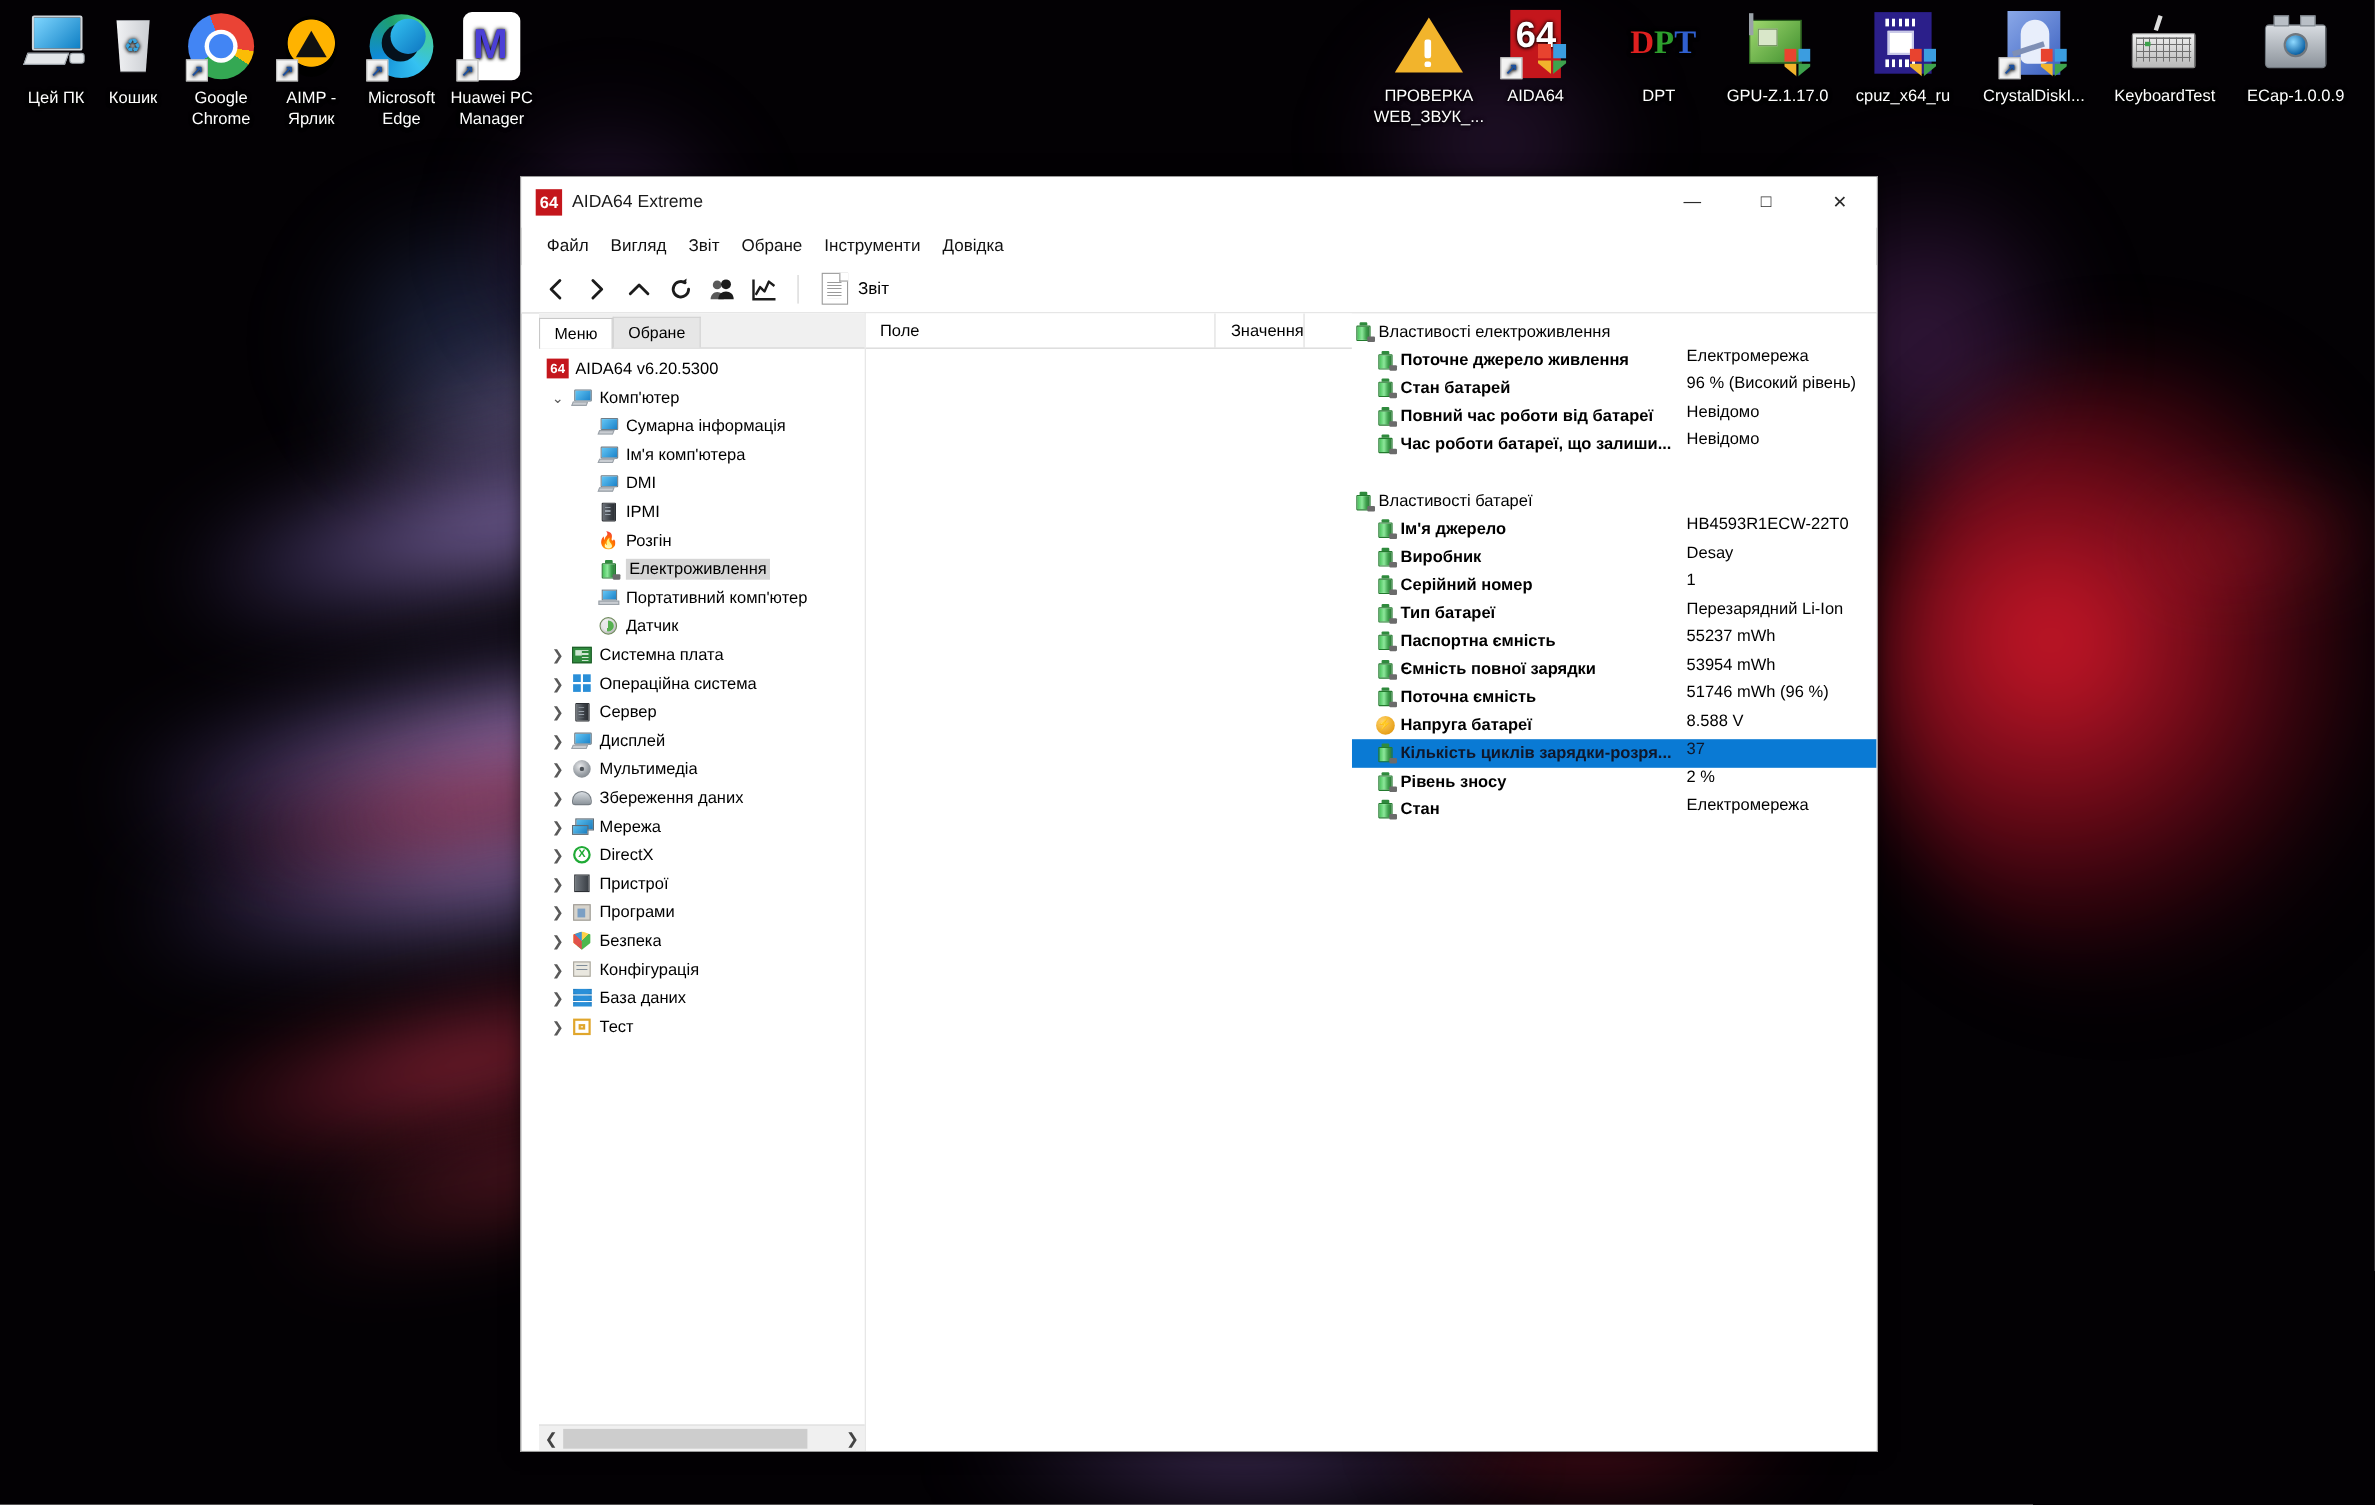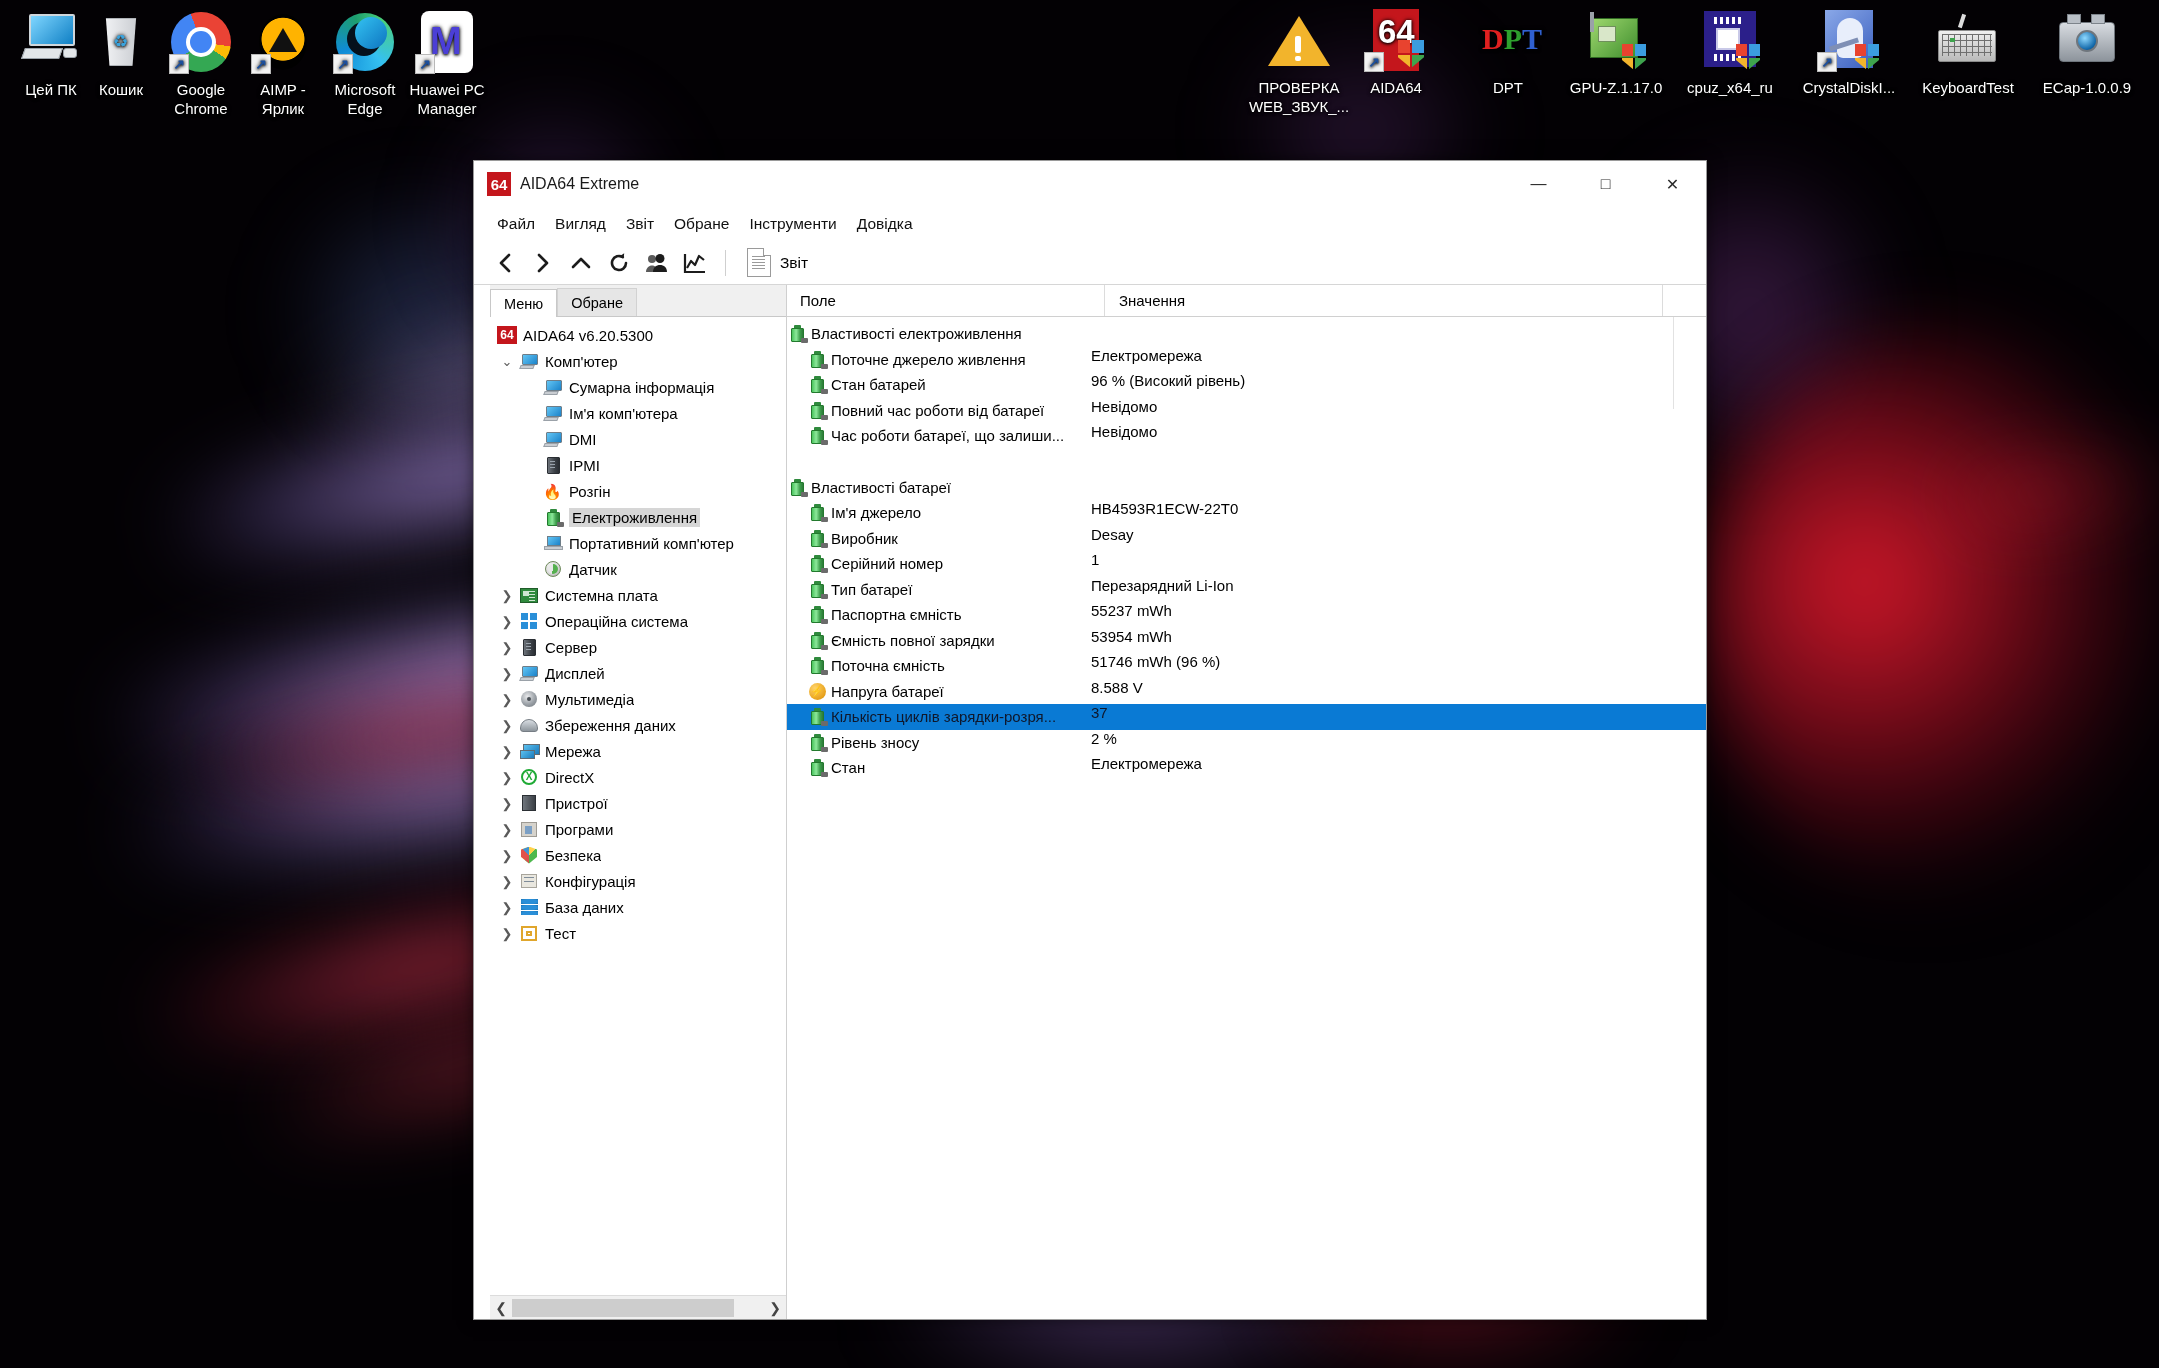--- a/index.html
+++ b/index.html
@@ -160,39 +160,39 @@
   }
   .hscroll .arw {
     width: 22px; height: 22px; display: flex; align-items: center; justify-content: center;
     font-size: 14px; color: #444; cursor: default;
   }
   .hscroll .track { flex: 1 1 auto; height: 22px; background: #f0f0f0; position: relative; }
   .hscroll .thumb { position: absolute; left: 0; top: 2px; height: 18px; width: 88%;
     background: #cdcdcd; }
 
   
-  .content { flex: 1 1 auto; display: flex; flex-direction: column; background: #fff; min-height: 0; }
+  .content { flex: 1 1 auto; display: flex; flex-direction: row; background: #fff; min-height: 0; }
   .colhead {
     height: 32px; display: flex; align-items: center; border-bottom: 1px solid #d0d0d0;
     font-size: 15px; flex: 0 0 auto; background: #fff;
   }
   .colhead .c1 { width: 318px; flex: 0 0 318px; padding-left: 13px; border-right: 1px solid #dcdcdc; line-height: 31px; }
   .colhead .c2 { flex: 1 1 auto; padding-left: 14px; line-height: 31px; }
   .colhead .cend { width: 44px; flex: 0 0 44px; border-left: 1px solid #dcdcdc; height: 31px; }
 
   .rows { flex: 1 1 auto; overflow: hidden; padding-top: 4px; position: relative; }
   .vline { position: absolute; left: 886px; top: 0; bottom: 0; width: 1px;
     background: linear-gradient(to bottom, #e2e2e2 0, #e2e2e2 92px, rgba(0,0,0,0) 92px); }
   .row { display: flex; height: 25.5px; font-size: 15px; white-space: nowrap; }
   .row .f { width: 304px; flex: 0 0 304px; display: flex; align-items: center; overflow: hidden; }
   .row .v { flex: 1 1 auto; overflow: hidden; text-overflow: ellipsis; }
   .row .bico { width: 20px; flex: 0 0 20px; margin-right: 4px; display: flex; align-items: center; justify-content: center; }
   .row.grp { font-weight: normal; }
   .row.grp .f { width: 420px; flex: 0 0 420px; }
-  .row.child .f { padding-left: 20px; }
+  .row.child .f { padding-left: 20px; font-weight: bold; }
   .row.selected { background: #0a7ad4; color: #0f172a; }
   .row.spacer { height: 26px; }
 
   
   .batt { width: 13px; height: 17px; position: relative; display: inline-block; }
   .batt .cap { position: absolute; left: 3px; top: 0; width: 7px; height: 3px;
     background: #2f8a3d; border-radius: 1px 1px 0 0; }
   .batt .body { position: absolute; left: 0; top: 3px; width: 13px; height: 14px;
     background: linear-gradient(to right, #49c35c 0%, #8ce89a 38%, #3ea04d 72%, #2d7a38 100%);
     border: 1px solid #237a2e; border-radius: 1px; }

